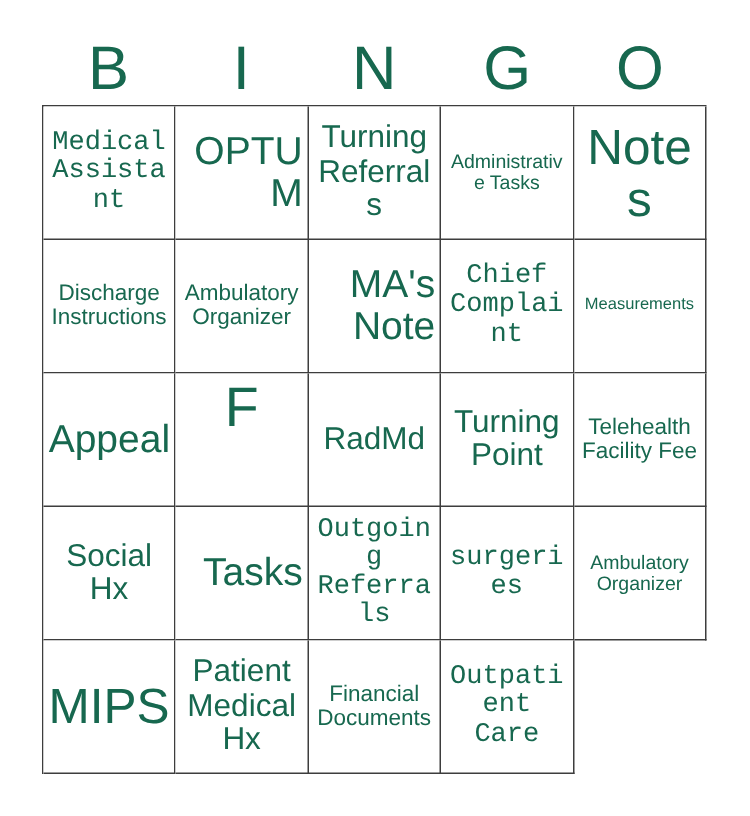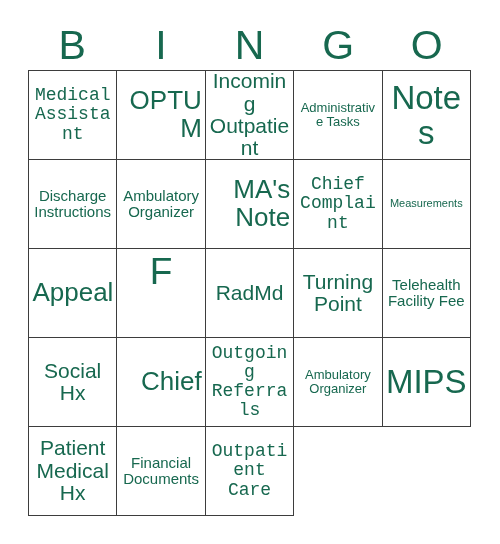--- a/index.html
+++ b/index.html
@@ -104,21 +104,21 @@
     </div>
 
   <div id="grid">
       <div class="cell fs-md">
         <span class="cell-text">Medical Assistant</span>
       </div>
       <div class="cell fs-xl">
         <span class="cell-text">OPTUM</span>
       </div>
       <div class="cell fs-lg">
-        <span class="cell-text">Incoming Outpatient</span>
+        <span class="cell-text">Turning Referrals</span>
       </div>
       <div class="cell fs-xs">
         <span class="cell-text">Administrative Tasks</span>
       </div>
       <div class="cell fs-xxl">
         <span class="cell-text">Notes</span>
       </div>
       <div class="cell fs-sm">
         <span class="cell-text">Discharge Instructions</span>
       </div>
@@ -146,24 +146,27 @@
       <div class="cell fs-lg">
         <span class="cell-text">Turning Point</span>
       </div>
       <div class="cell fs-sm">
         <span class="cell-text">Telehealth Facility Fee</span>
       </div>
       <div class="cell fs-lg">
         <span class="cell-text">Social Hx</span>
       </div>
       <div class="cell fs-xl">
-        <span class="cell-text">Chief</span>
+        <span class="cell-text">Tasks</span>
       </div>
       <div class="cell fs-md">
         <span class="cell-text">Outgoing Referrals</span>
+      </div>
+      <div class="cell fs-md">
+        <span class="cell-text">surgeries</span>
       </div>
       <div class="cell fs-xs">
         <span class="cell-text">Ambulatory Organizer</span>
       </div>
       <div class="cell fs-xxl">
         <span class="cell-text">MIPS</span>
       </div>
       <div class="cell fs-lg">
         <span class="cell-text">Patient Medical Hx</span>
       </div>

